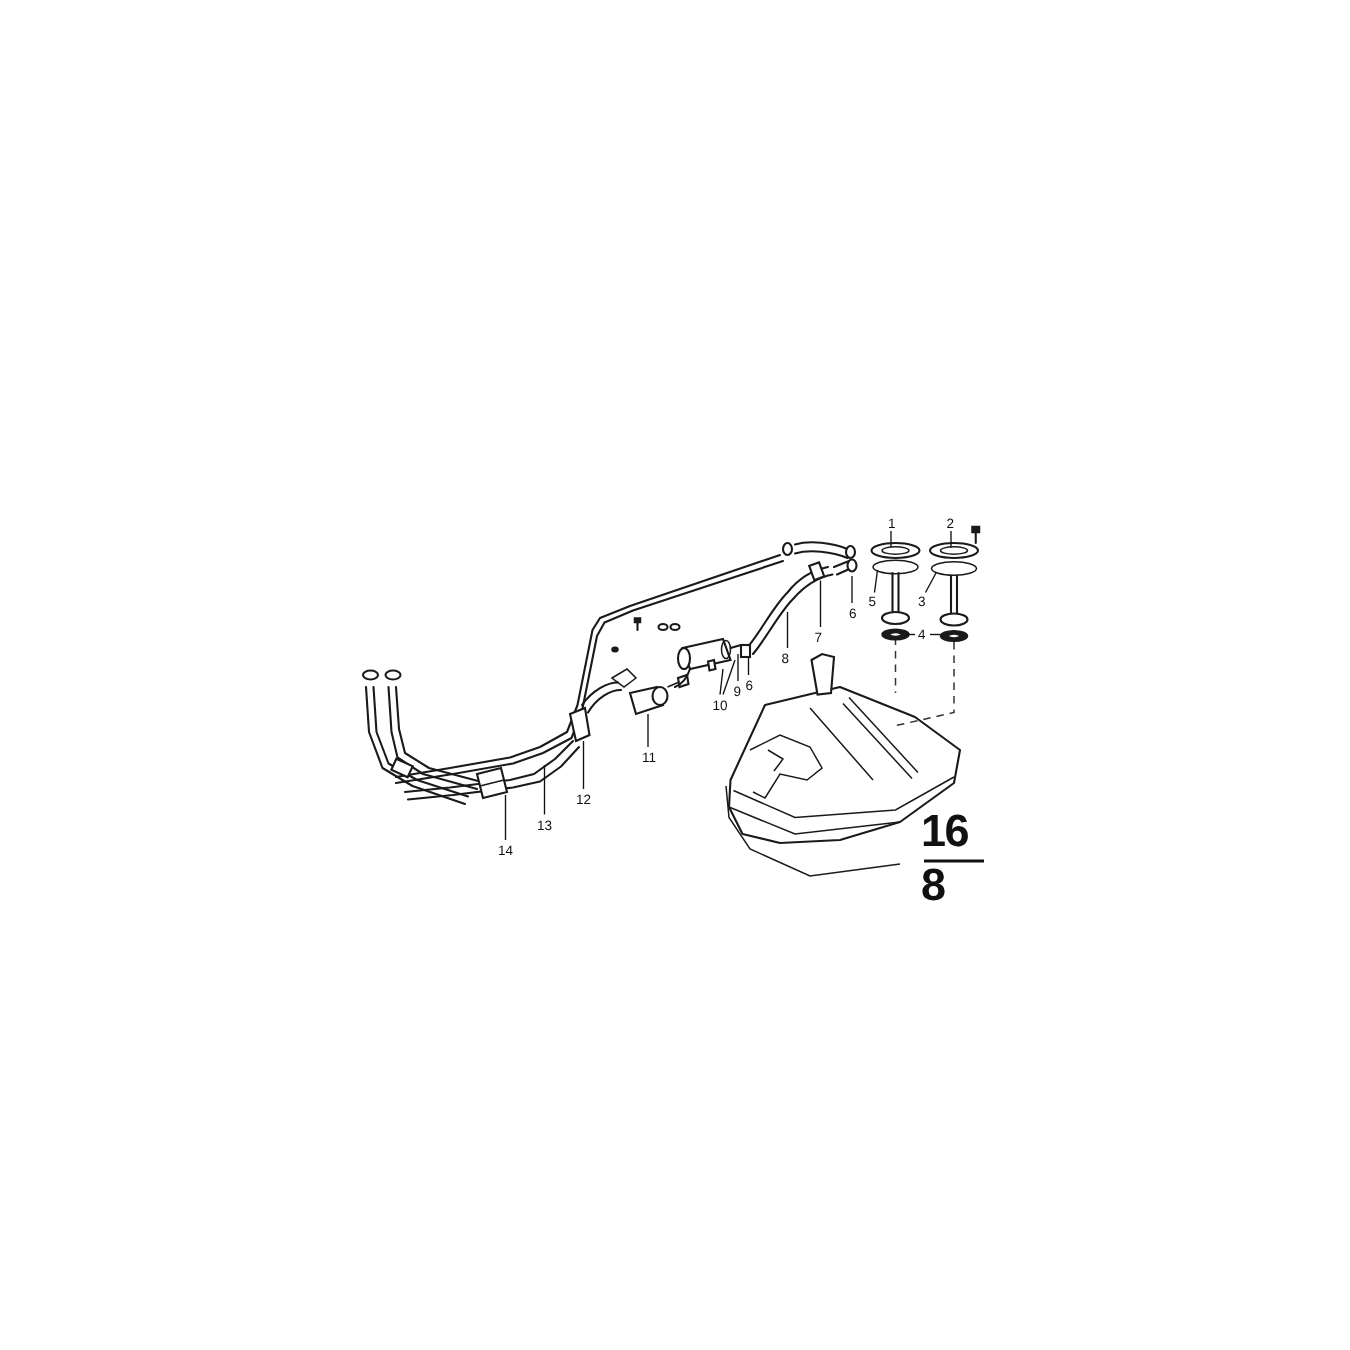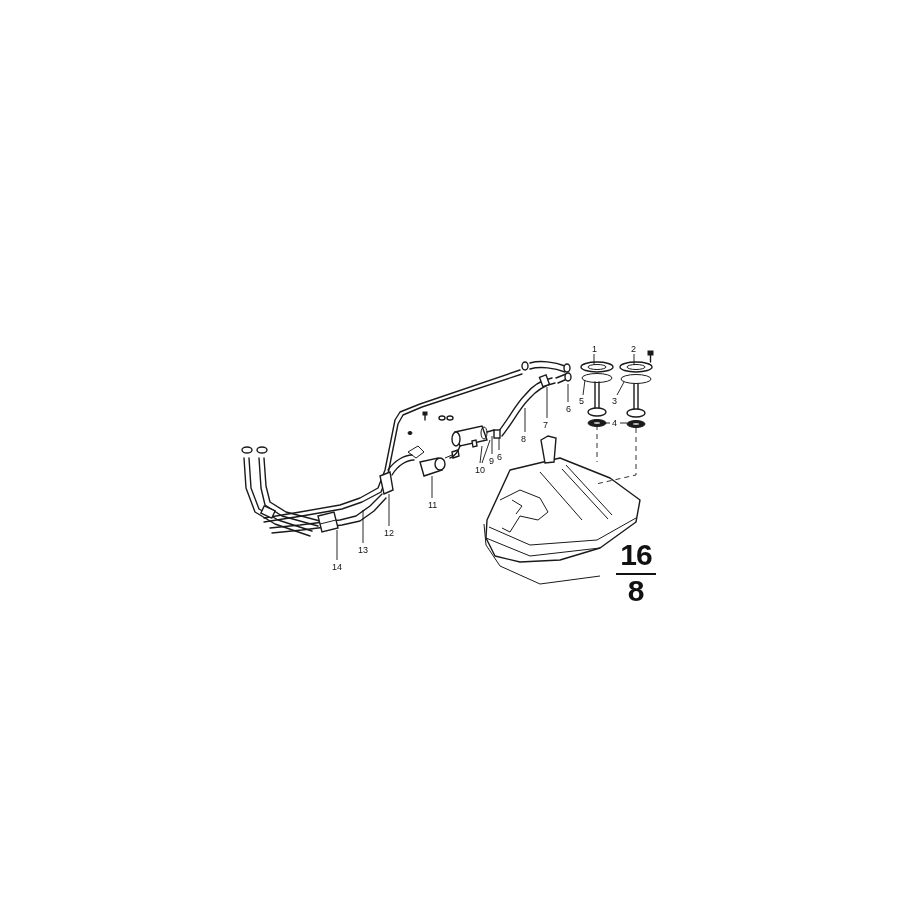--- a/index.html
+++ b/index.html
@@ -6,21 +6,21 @@
     body { width: 900px; height: 900px; position: relative; overflow: hidden;
            font-family: "Liberation Sans", sans-serif; }
     #diagram { position: absolute; left: 0; top: 0; width: 900px; height: 900px; }
     .ln { fill: none; stroke: #1a1a1a; stroke-width: 1.4; stroke-linecap: round; stroke-linejoin: round; }
     .thin { fill: none; stroke: #1a1a1a; stroke-width: 1; }
     .dash { fill: none; stroke: #333; stroke-width: 1; stroke-dasharray: 5 4; }
     .fillw { fill: #fff; stroke: #1a1a1a; stroke-width: 1.4; }
     .fillb { fill: #1a1a1a; stroke: #1a1a1a; stroke-width: 1; }
     .callout { font-family: "Liberation Sans", sans-serif; font-size: 9px; fill: #111; }
     .leader { stroke: #111; stroke-width: 0.9; }
-    .group { position: absolute; left: 614px; width: 44px; text-align: center;
+    .group { position: absolute; left: 614px; width: 44px; text-align: left;
              font-family: "Liberation Sans", sans-serif; font-weight: bold; color: #111; }
     .group-num { top: 540px; font-size: 30px; line-height: 30px; letter-spacing: -1px; }
     .group-bar { position: absolute; left: 616px; top: 573px; width: 40px; height: 2px; background: #111; }
     .group-den { top: 576px; font-size: 30px; line-height: 30px; }
   </style>
 </head>
 <body>
 
 <svg id="diagram" viewBox="0 0 900 900" xmlns="http://www.w3.org/2000/svg">
 

